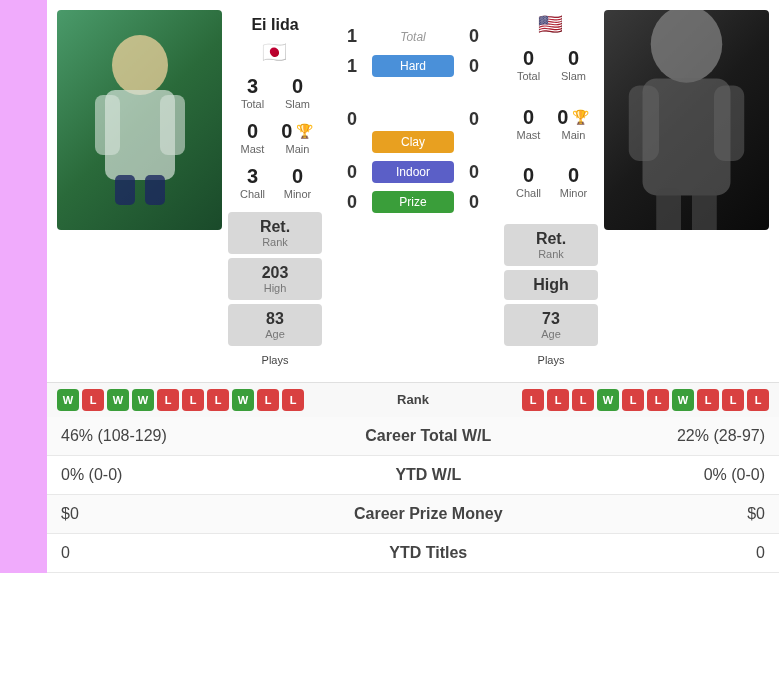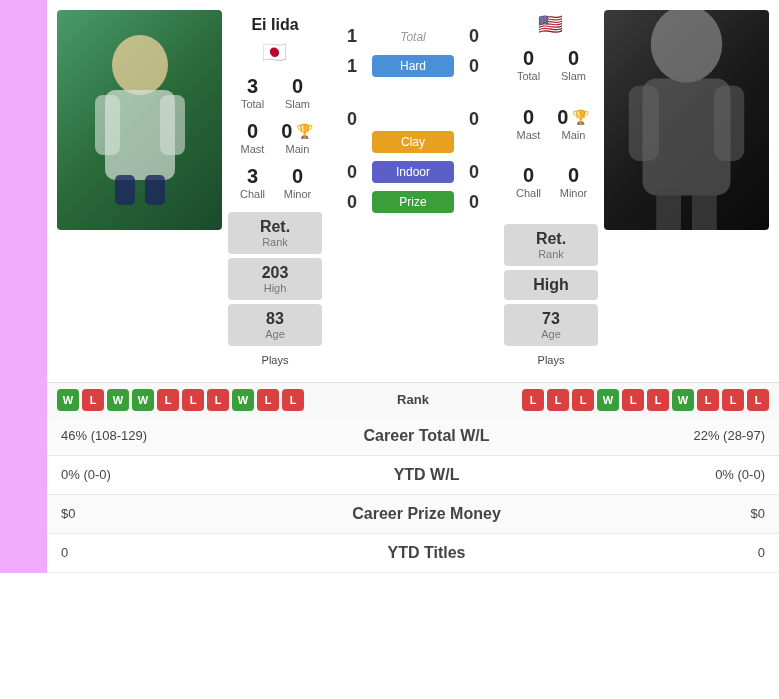--- a/index.html
+++ b/index.html
@@ -231,21 +231,21 @@
     
     .stats-table {
       width: 100%;
       border-collapse: collapse;
     }
     .stats-table tr {
       border-bottom: 1px solid #e8e8e8;
     }
     .stats-table td {
       padding: 10px 14px;
-      font-size: 13px;
+      font-size: 16px;
       color: #333;
     }
     .stats-table .center-col {
       text-align: center;
       font-weight: bold;
       color: #444;
       font-size: 16px;
     }
     .stats-table .left-col {
       text-align: left;

